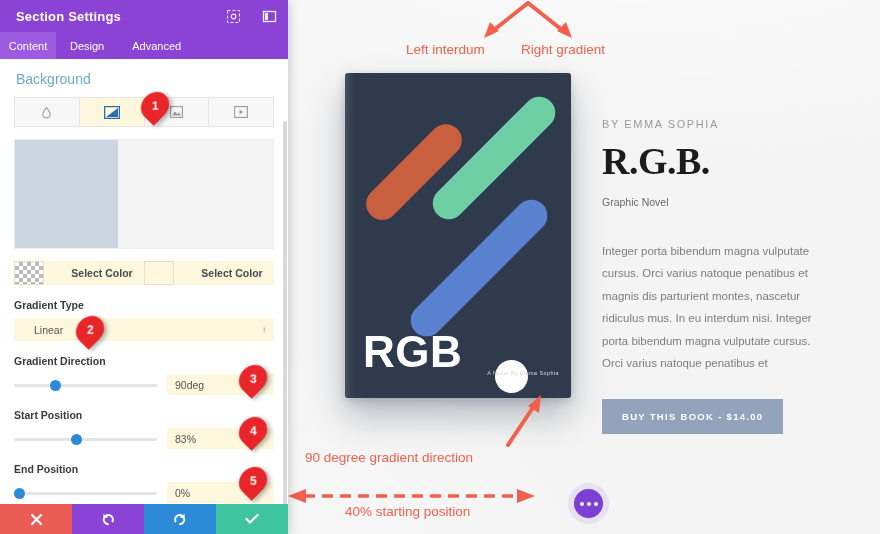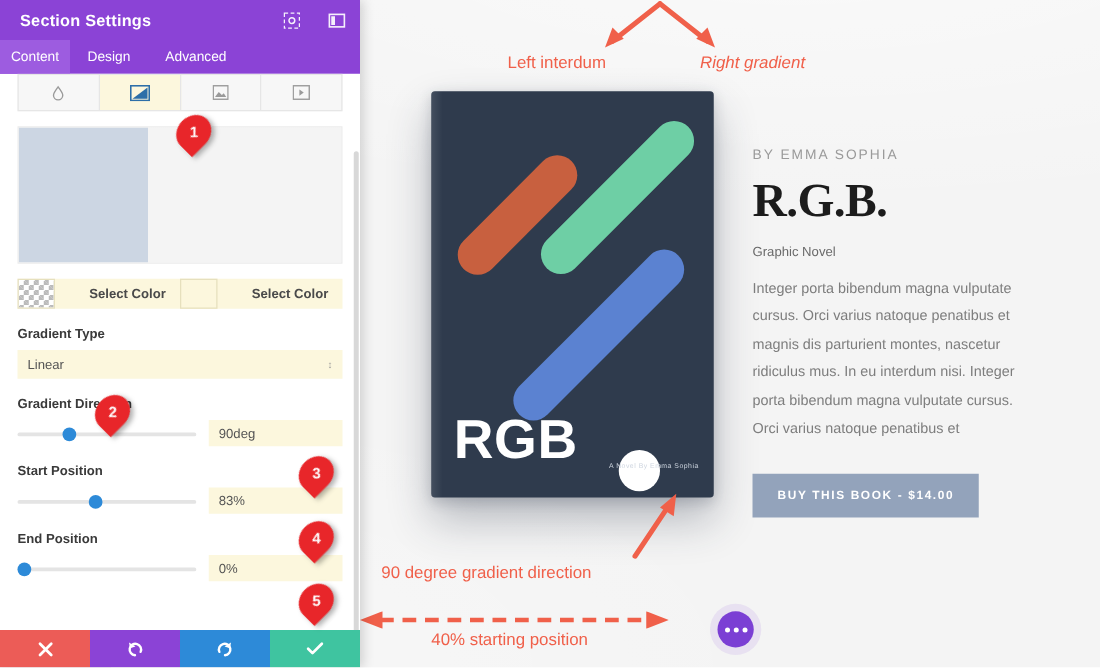--- a/index.html
+++ b/index.html
@@ -48,40 +48,40 @@
     font-size:5.5px;letter-spacing:.4px;
   }
 
   
   .detail{position:absolute;left:602px;top:118px;width:230px;}
   .detail .author{font-size:11px;letter-spacing:1.6px;color:#9a9a9a;margin:0 0 12px;}
   .detail .title{
     font-family:"Liberation Serif",serif;font-size:38px;font-weight:bold;
     color:#1c1c1c;margin:0 0 16px;line-height:1;letter-spacing:-.5px;
   }
-  .detail .genre{font-size:10.5px;color:#6a6a6a;margin:0 0 12px;}
+  .detail .genre{font-size:10.5px;color:#6a6a6a;margin:0 0 32px;}
   .detail .body{font-size:11.5px;line-height:1.95;color:#7d7d7d;margin:0 0 24px;}
   .buy-btn{
     display:inline-block;background:#93a3bb;color:#fff;border:none;
     padding:12px 20px;font-size:9.5px;font-weight:bold;letter-spacing:1.3px;
     cursor:pointer;font-family:inherit;
   }
 
   
   .fab{
     position:absolute;left:574px;top:489px;width:29px;height:29px;border-radius:50%;
     background:#7b3fd4;box-shadow:0 0 0 6px rgba(123,63,212,.10);
     display:flex;align-items:center;justify-content:center;gap:3px;cursor:pointer;
   }
   .fab i{width:4px;height:4px;border-radius:50%;background:#fff;display:block;}
 
   
   .anno{position:absolute;color:#f0604a;font-size:13.5px;white-space:nowrap;}
   .anno-left{left:406px;top:42px;}
-  .anno-right{left:560px;top:42px;font-style:italic;}
+  .anno-right{left:521px;top:42px;}
   .anno-dir{left:305px;top:450px;}
   .anno-start{left:345px;top:504px;}
   .v-arrow{position:absolute;left:466px;top:0px;width:124px;height:40px;pointer-events:none;}
   .h-arrow{position:absolute;left:288px;top:489px;width:247px;height:14px;pointer-events:none;}
   .up-arrow{position:absolute;left:500px;top:395px;width:46px;height:52px;pointer-events:none;}
 
   
   .panel{
     position:absolute;left:0;top:0;width:288px;height:534px;
     background:#fff;box-shadow:2px 0 9px rgba(0,0,0,.16);overflow:hidden;
@@ -132,21 +132,21 @@
   .swatch.plain{background:#fcf7dd;}
   .select-color{
     flex:1;display:flex;align-items:center;justify-content:center;
     font-size:10.5px;color:#4a4a4a;font-weight:bold;cursor:pointer;padding-left:16px;
   }
 
   .field{margin:14px 14px 0;}
   .field-label{font-size:10.5px;font-weight:bold;color:#3a3a3a;margin-bottom:7px;}
   .select-box{
     height:23px;background:#fcf7dd;display:flex;align-items:center;
-    padding:0 8px;font-size:10.5px;color:#555;cursor:pointer;position:relative;
+    padding:0 20px;font-size:10.5px;color:#555;cursor:pointer;position:relative;
   }
   .select-box .caret{position:absolute;right:8px;font-size:8px;color:#999;line-height:1;}
 
   .slider-row{display:flex;align-items:center;gap:10px;}
   .slider{flex:1;height:16px;position:relative;cursor:pointer;}
   .slider .track{position:absolute;left:0;right:0;top:7px;height:3px;background:#e4e4e4;border-radius:2px;}
   .slider .knob{position:absolute;top:3px;width:11px;height:11px;border-radius:50%;background:#2d8ad8;}
   .num-box{
     width:107px;height:21px;background:#fcf7dd;display:flex;align-items:center;
     padding:0 8px;font-size:10.5px;color:#555;box-sizing:border-box;cursor:text;
@@ -252,20 +252,21 @@
       </div>
     </div>
 
     <div class="tabs">
       <div class="tab active">Content</div>
       <div class="tab">Design</div>
       <div class="tab">Advanced</div>
     </div>
 
     <div class="panel-body">
+      <div class="section-title">Background</div>
 
       <div class="bgtabs">
         <div class="bgtab">
           <svg width="13" height="13" viewBox="0 0 13 13">
             <path d="M6.5 1.5 C4 5 2.8 6.4 2.8 8.2 A3.7 3.7 0 0 0 10.2 8.2 C10.2 6.4 9 5 6.5 1.5Z" fill="none" stroke="#9a9a9a" stroke-width="1.1"></path>
           </svg>
         </div>
         <div class="bgtab active">
           <svg width="16" height="13" viewBox="0 0 16 13">
             <rect x="0.6" y="0.6" width="14.8" height="11.8" fill="none" stroke="#2d6fa8" stroke-width="1.3"></rect>

